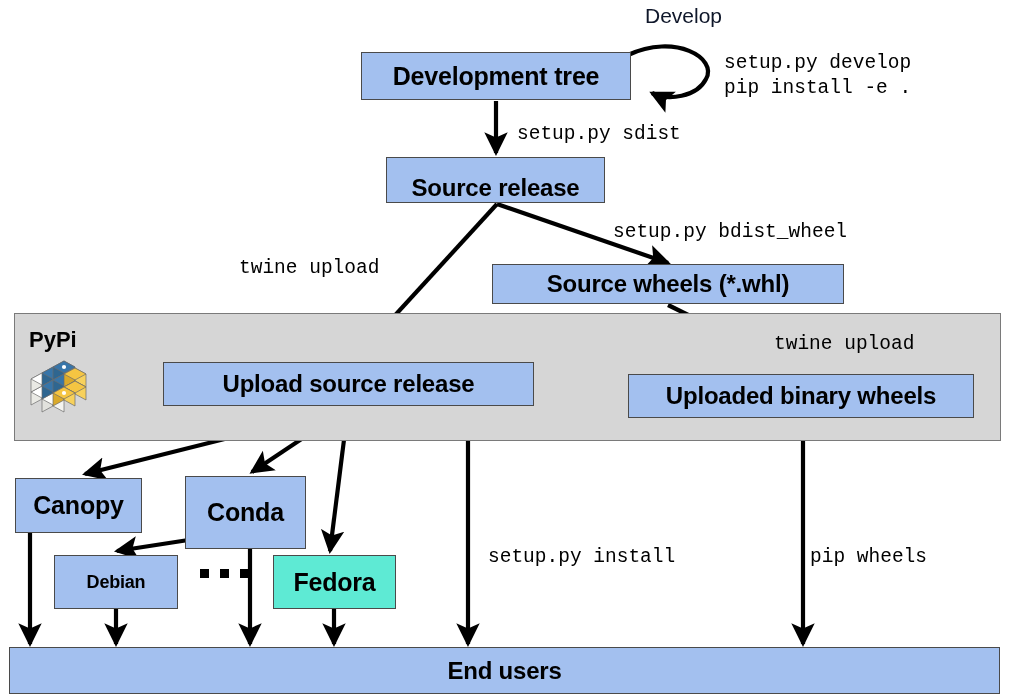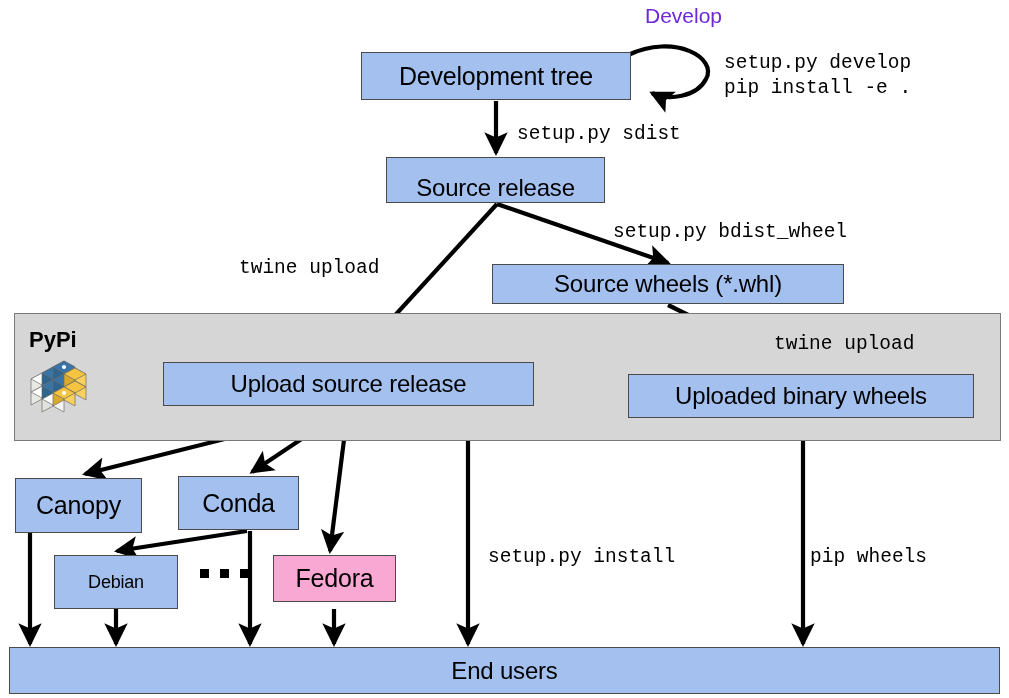--- a/index.html
+++ b/index.html
@@ -26,21 +26,21 @@
   .node {
     position: absolute;
     box-sizing: border-box;
     background: #a3c0ef;
     border: 1.6px solid #4a4a4a;
     display: flex;
     align-items: center;
     justify-content: center;
     color: #000000;
     font-family: "Liberation Sans", sans-serif;
-    font-weight: normal;
+    font-weight: bold;
     letter-spacing: -0.2px;
     z-index: 3;
   }
   .region {
     position: absolute;
     box-sizing: border-box;
     background: #d6d6d6;
     border: 1.2px solid #7a7a7a;
     z-index: 1;
   }
@@ -57,21 +57,21 @@
     font-size: 19.5px;
     color: #000000;
     white-space: pre;
     z-index: 4;
     line-height: 1.28;
   }
   .plain-label {
     position: absolute;
     font-family: "Liberation Sans", sans-serif;
     font-size: 21px;
-    color: #6d28d9;
+    color: #0f172a;
     white-space: pre;
     z-index: 4;
   }
   .ellipsis {
     position: absolute;
     z-index: 4;
     display: flex;
     gap: 11px;
   }
   .ellipsis i {
@@ -207,27 +207,27 @@
       </div>
       <div class="node" id="node-upload-source" style="left: 163px; top: 362px; width: 371px; height: 44px; font-size: 24px; background: rgb(163, 192, 239); border-color: rgb(74, 74, 74); align-items: center;">
         <span>Upload source release</span>
       </div>
       <div class="node" id="node-uploaded-binary" style="left: 628px; top: 374px; width: 346px; height: 44px; font-size: 24px; background: rgb(163, 192, 239); border-color: rgb(74, 74, 74);">
         <span>Uploaded binary wheels</span>
       </div>
       <div class="node" id="node-canopy" style="left: 15px; top: 478px; width: 127px; height: 55px; font-size: 25px; background: rgb(163, 192, 239); border-color: rgb(74, 74, 74);">
         <span>Canopy</span>
       </div>
-      <div class="node" id="node-conda" style="left: 178px; top: 476px; width: 121px; height: 54px; font-size: 25px; background: rgb(163, 192, 239); border-color: rgb(74, 74, 74);">
+      <div class="node" id="node-conda" style="left: 185px; top: 476px; width: 121px; height: 73px; font-size: 25px; background: rgb(163, 192, 239); border-color: rgb(74, 74, 74);">
         <span>Conda</span>
       </div>
       <div class="node" id="node-debian" style="left: 54px; top: 555px; width: 124px; height: 54px; font-size: 18px; background: rgb(163, 192, 239); border-color: rgb(74, 74, 74);">
         <span>Debian</span>
       </div>
-      <div class="node" id="node-fedora" style="left: 273px; top: 555px; width: 123px; height: 47px; font-size: 25px; background: #f9a8d4; border-color: rgb(74, 74, 74);">
+      <div class="node" id="node-fedora" style="left: 273px; top: 555px; width: 123px; height: 54px; font-size: 25px; background: #5eead4; border-color: rgb(74, 74, 74);">
         <span>Fedora</span>
       </div>
       <div class="node" id="node-end-users" style="left: 9px; top: 647px; width: 991px; height: 47px; font-size: 24px; background: rgb(163, 192, 239); border-color: rgb(74, 74, 74);">
         <span>End users</span>
       </div>
     </div>
 
   <div id="labels-layer">
       <div class="plain-label" id="develop-label" style="left: 645px; top: 4px;">Develop</div>
       <div class="edge-label" id="setup-develop-label" style="left: 724px; top: 51px;">setup.py develop

